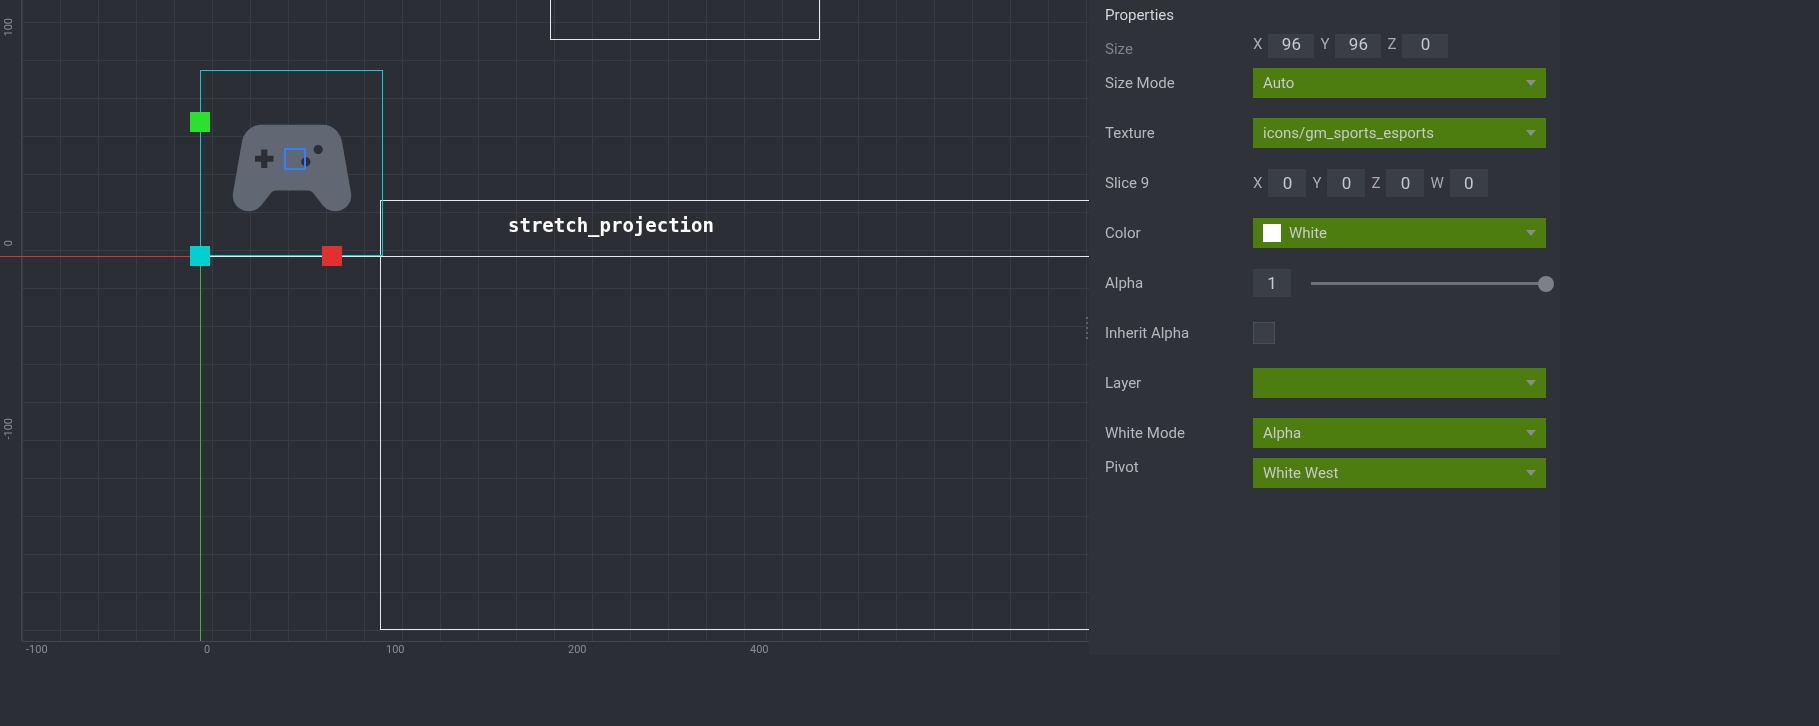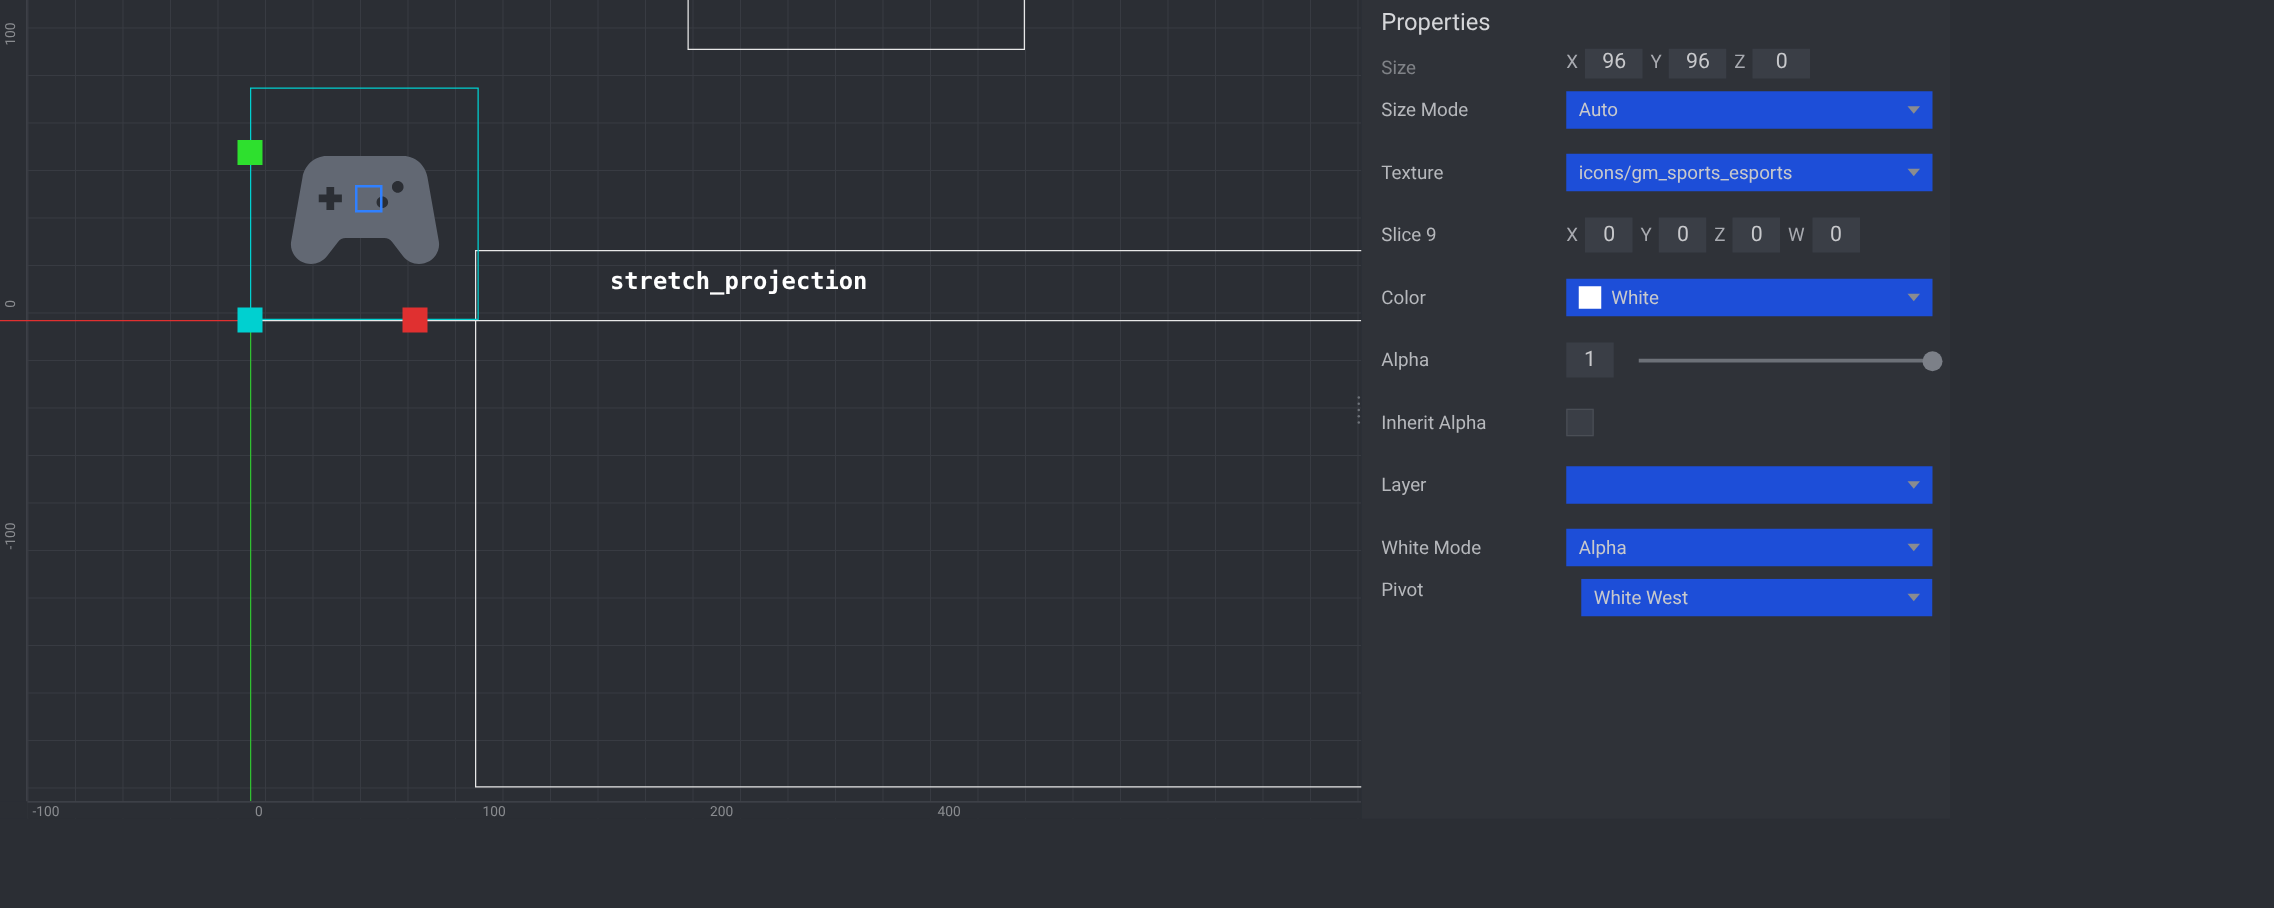--- a/index.html
+++ b/index.html
@@ -89,32 +89,32 @@
   .splitter span { width: 2px; height: 2px; background: #6d7178; border-radius: 1px; }
 
   
   .panel {
     width: 471px; background: #2f3238; height: 100%;
     display: flex; flex-direction: column;
     font-size: 15px;
   }
   .panel-header {
     padding: 6px 16px 10px;
-    font-size: 19px; color: #d5d6d9;
+    font-size: 15px; color: #d5d6d9;
   }
   .prop-rows { padding: 0 14px 0 16px; overflow: hidden; }
   .row { display: flex; align-items: center; height: 50px; }
   .row.clipped-top { height: 24px; overflow: hidden; align-items: flex-end; }
-  .row.clipped-bot { height: 36px; overflow: hidden; align-items: flex-start; gap: 12px; }
+  .row.clipped-bot { height: 36px; overflow: hidden; align-items: flex-start; }
   .label { flex: 0 0 148px; color: #b6b8bc; }
 
   .ctrl { display: flex; flex: 1; gap: 6px; align-items: center; }
   .dropdown {
     flex: 1; display: flex; align-items: center; justify-content: space-between;
-    background: #1d4ed8; height: 30px; padding: 0 10px; color: #c8c9cc;
+    background: #4d7c0f; height: 30px; padding: 0 10px; color: #c8c9cc;
     font-size: 15px;
   }
   .dropdown .caret {
     width: 0; height: 0;
     border-left: 5px solid transparent;
     border-right: 5px solid transparent;
     border-top: 6px solid #8a8c90;
     margin-left: 10px;
   }
   .vlabel { color: #a8aab0; font-size: 15px; }
@@ -161,21 +161,21 @@
       <svg width="148" height="148" viewBox="0 0 24 24" fill="currentColor">
         <path d="M21.58 16.09 20.1 7.72C19.83 6.2 18.53 5 17 5H7C5.47 5 4.17 6.2 3.9 7.72l-1.48 8.37C2.17 17.63 3.39 19 5 19c.8 0 1.56-.37 2.06-1l1.46-1.88C8.7 15.82 9.08 15.64 9.5 15.64h5c.42 0 .8.18 1 .48L16.94 18c.5.63 1.26 1 2.06 1 1.61 0 2.83-1.37 2.58-2.91zM9 11H8v1H7v-1H6v-1h1V9h1v1h1v1zm5.25.75c-.41 0-.75-.34-.75-.75s.34-.75.75-.75.75.34.75.75-.34.75-.75.75zm2-2c-.41 0-.75-.34-.75-.75s.34-.75.75-.75.75.34.75.75-.34.75-.75.75z"></path>
       </svg>
     </div>
 
     <div class="handle h-green" style="left:190px; top:112px;"></div>
     <div class="handle h-blue-outline" style="left:284px; top:148px;"></div>
     <div class="handle h-cyan" style="left:190px; top:246px;"></div>
     <div class="handle h-red" style="left:322px; top:246px;"></div>
 
-    <div class="node-label" style="left:488px; top:214px;">stretch_projection</div>
+    <div class="node-label" style="left:508px; top:214px;">stretch_projection</div>
 
     <div class="ruler-h">
       <span class="tick" style="left:4px">-100</span>
       <span class="tick" style="left:182px">0</span>
       <span class="tick" style="left:364px">100</span>
       <span class="tick" style="left:546px">200</span>
       <span class="tick" style="left:728px">400</span>
     </div>
 
     <div class="splitter">

